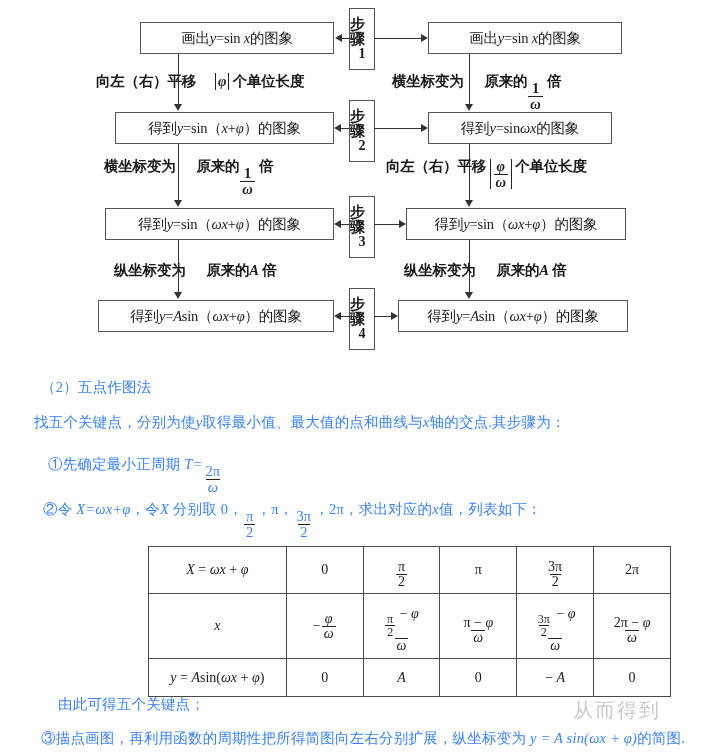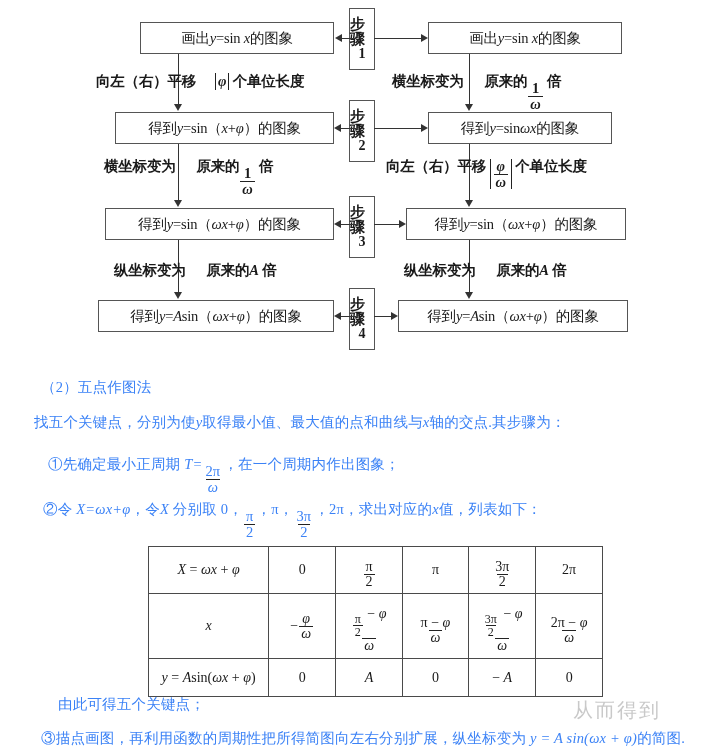--- a/index.html
+++ b/index.html
@@ -132,21 +132,21 @@
     letter-spacing: 0.2px;
   }
   .para .it { font-style: italic; }
   .para.cjk { font-weight: 400; }
 
   
   #five-point-table {
     position: absolute;
     left: 148px;
     top: 546px;
-    width: 455px;
+    width: 523px;
     border-collapse: collapse;
     background: #fff;
     font-size: 14px;
   }
   #five-point-table td {
     border: 1px solid #4a4a4a;
     text-align: center;
     vertical-align: middle;
     padding: 3px 2px;
     font-family: "Liberation Serif", "DejaVu Serif", serif;
@@ -310,21 +310,21 @@
 
 <div class="para cjk" style="left:34px; top:413px;text-align:center;">
   <span>找五个关键点，分别为使</span><span class="it">y</span><span>取得最小值、最大值的点和曲线与</span><span class="it">x</span><span>轴的交点.其步骤为：</span>
 </div>
 
 <div class="para cjk" style="left:48px; top:455px;">
   <span>①先确定最小正周期</span>
   <span class="it">T=</span><span class="frac big">
       <span class="num">2π</span>
       <span class="den it">ω</span>
-    </span><span>，在一个周期内作出图象；</span>
+    </span>
 </div>
 
 <div class="para cjk" style="left:43px; top:500px;">
   <span>②令</span>
   <span class="it">X=ωx+φ</span><span>，令</span><span class="it">X</span>
   <span>分别取 0，</span><span class="frac big">
       <span class="num">π</span>
       <span class="den">2</span>
     </span><span>，π，</span><span class="frac big">
       <span class="num">3π</span>

